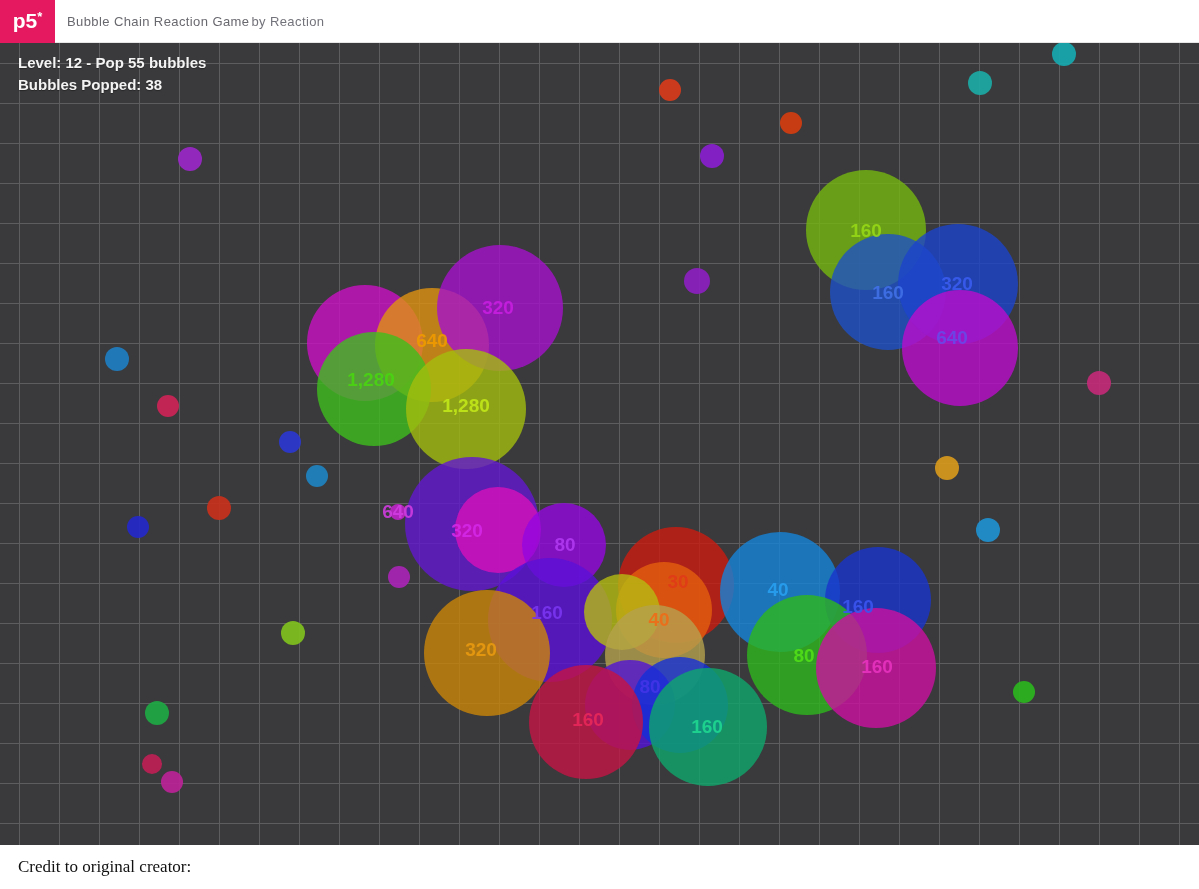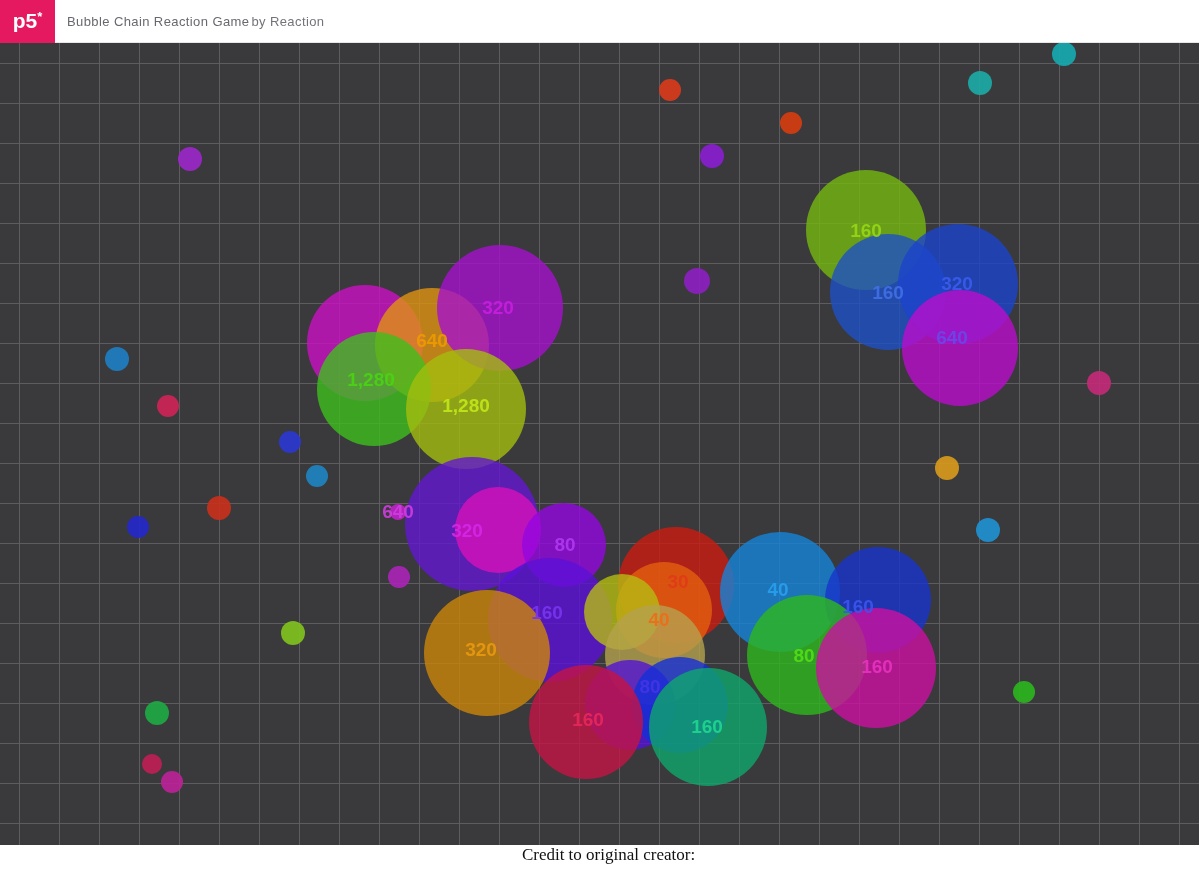--- a/index.html
+++ b/index.html
@@ -43,21 +43,21 @@
   .hud{
     position:absolute;left:18px;color:#f4f4f4;font-size:15px;font-weight:bold;
     line-height:22px;text-shadow:0 1px 1px rgba(0,0,0,.35);
   }
   .hud-top{top:9px;}
   .hud-bottom{top:746px;}
   
   .footer{
     position:absolute;left:0;top:845px;width:1199px;height:44px;background:#ffffff;
     display:flex;align-items:center;padding-left:18px;box-sizing:border-box;
-    font-family:"Liberation Serif",serif;font-size:17px;color:#111111;flex-direction:column;
+    font-family:"Liberation Serif",serif;font-size:17px;color:#111111;
   }
   .footer a{color:#7433a5;text-decoration:underline;margin-left:6px;font-family:"Liberation Serif",serif;}
 </style>
 </head>
 <body>
 
 <div class="header">
   <div class="logo">
       <span>p5</span>
       <sup>*</sup>
@@ -138,18 +138,22 @@
       <span class="bubble-label" style="left: 650px; top: 644px; color: rgb(67, 53, 232);">80</span>
       <span class="bubble-label" style="left: 588px; top: 677px; color: rgb(232, 40, 90);">160</span>
       <span class="bubble-label" style="left: 707px; top: 684px; color: rgb(31, 216, 144);">160</span>
       <span class="bubble-label" style="left: 778px; top: 547px; color: rgb(40, 160, 240);">40</span>
       <span class="bubble-label" style="left: 858px; top: 564px; color: rgb(59, 85, 240);">160</span>
       <span class="bubble-label" style="left: 804px; top: 613px; color: rgb(82, 224, 24);">80</span>
       <span class="bubble-label" style="left: 877px; top: 624px; color: rgb(232, 50, 192);">160</span>
       <span class="bubble-label" style="left: 398px; top: 469px; color: rgb(208, 60, 224);">640</span>
     </div>
 
+  <div class="hud hud-top">
+    <div>Level: 12 - Pop 55 bubbles</div>
+    <div>Bubbles Popped: 38</div>
+  </div>
 
 </div>
 
 <div class="footer">
   <span>Credit to original creator:</span>
 </div>
 
 </body></html>

